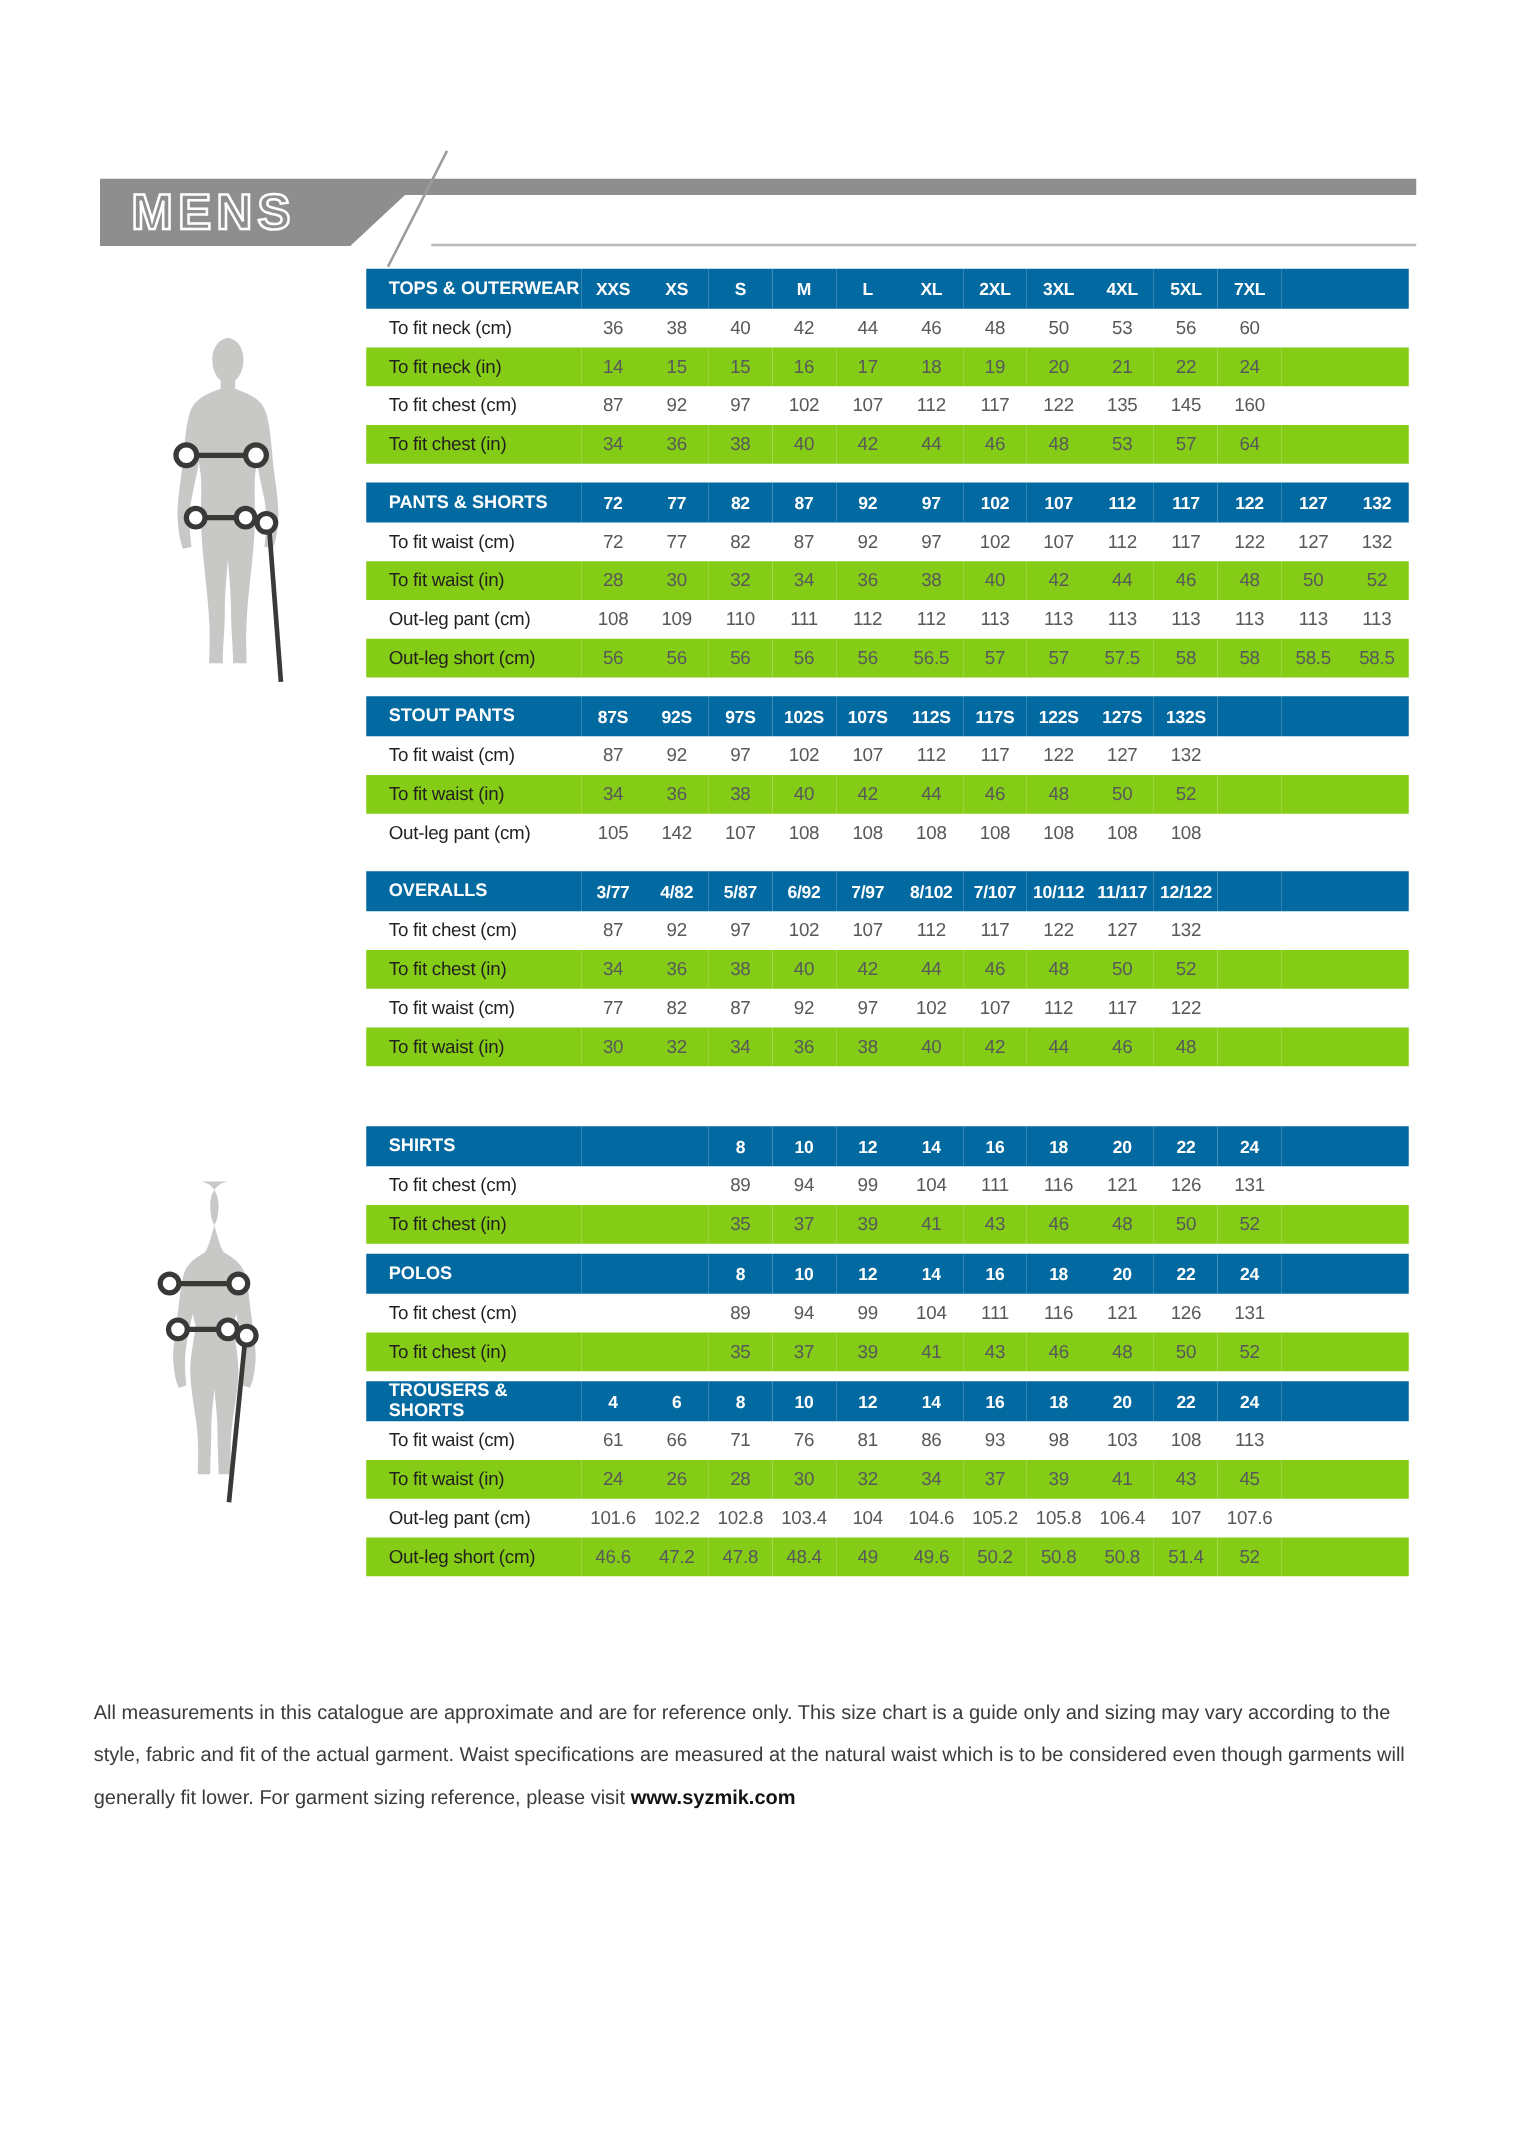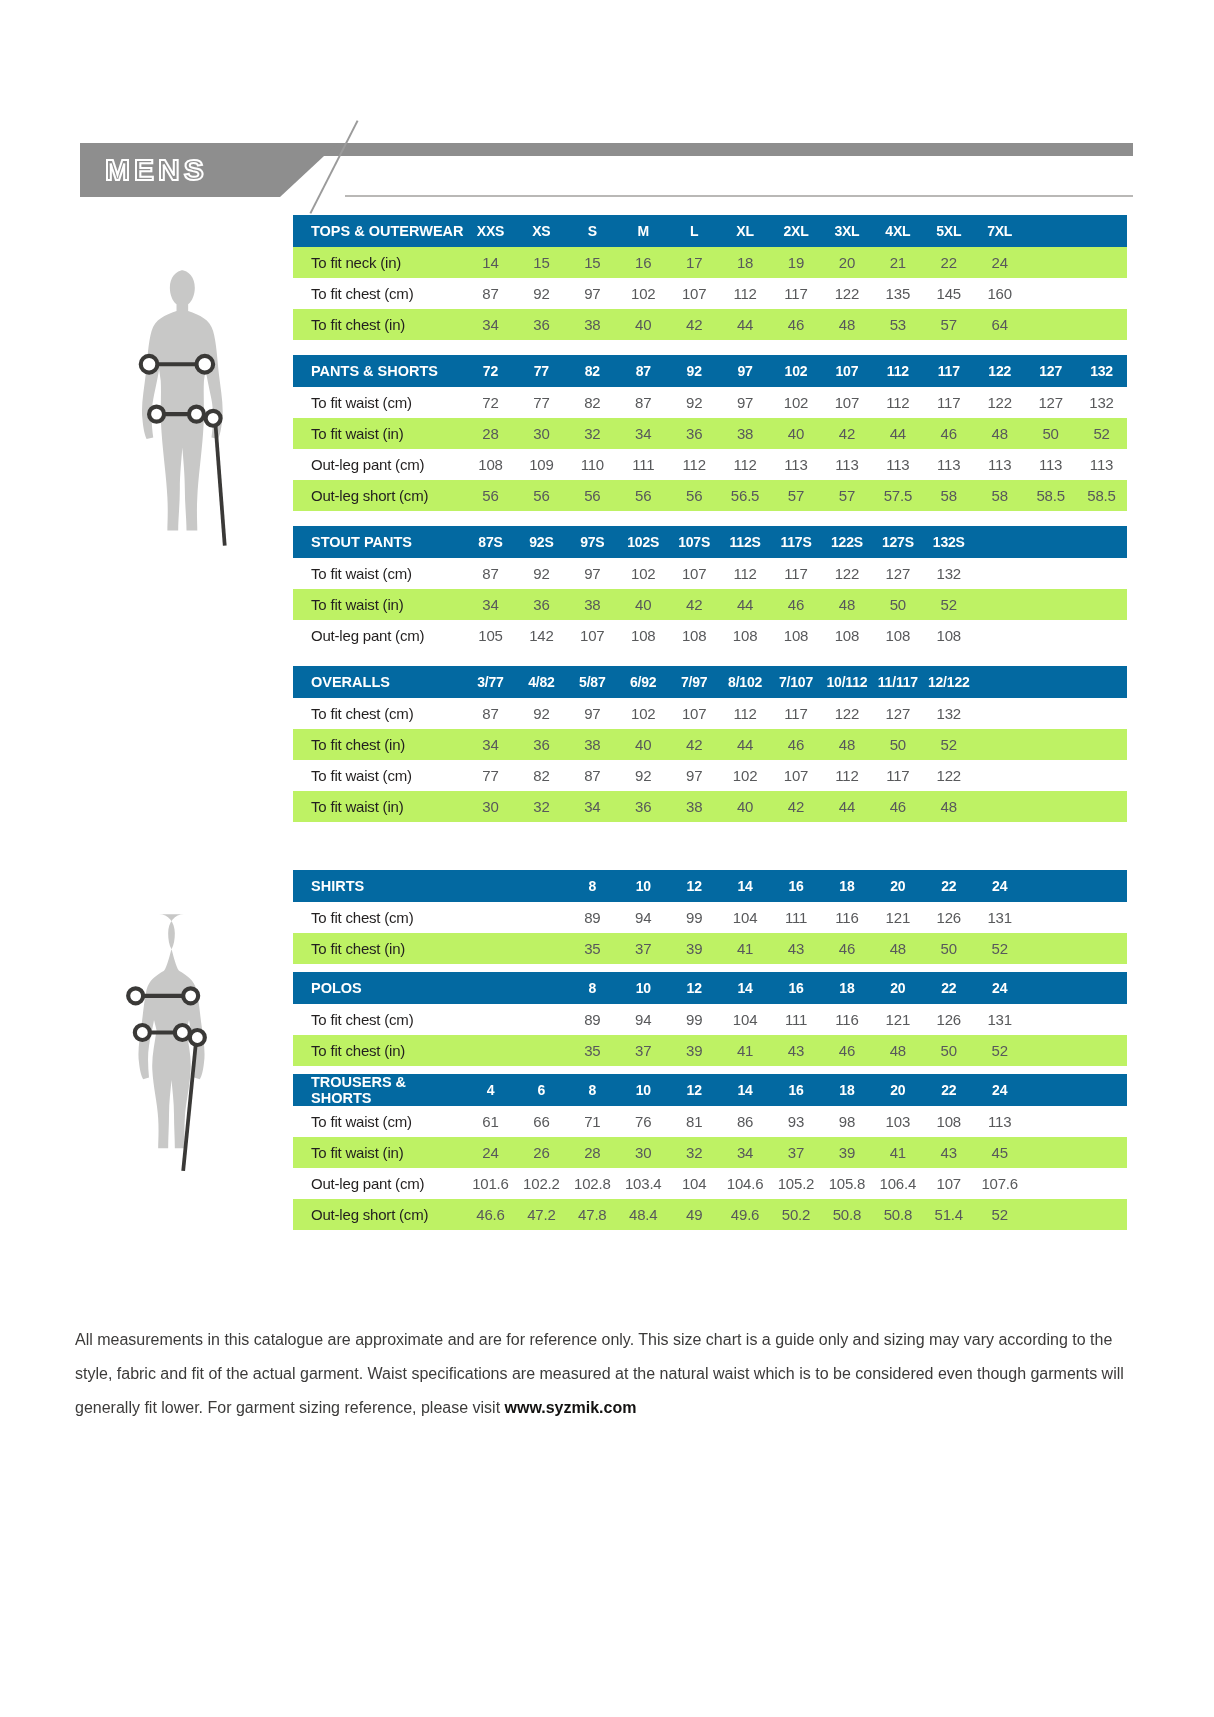--- a/index.html
+++ b/index.html
@@ -18,21 +18,21 @@
   .banner { position:relative; height:64px; margin-top:30px; }
   .banner-stripe { position:absolute; top:10px; left:5px; right:0; height:13px; background:#8e8e8e; }
   .banner-block {
     position:absolute; top:10px; left:5px; height:54px; background:#8e8e8e;
     clip-path:polygon(0 0,100% 0,calc(100% - 58px) 100%,0 100%);
     display:flex; align-items:center; padding-left:25px;
   }
   .banner-block.mens { width:258px; }
   .banner-block.womens { width:292px; }
   .banner-label {
-    font-size:30px; font-weight:700; letter-spacing:4px; color:#ffffff;
+    font-size:40px; font-weight:700; letter-spacing:4px; color:#ffffff;
     -webkit-text-fill-color:transparent; -webkit-text-stroke:2px #ffffff;
   }
   .banner-slash { position:absolute; top:-18px; height:104px; width:2px; background:#9b9b9b; transform:rotate(27deg); }
   .banner-slash.mens { left:258px; }
   .banner-slash.womens { left:292px; }
   .banner-underline { position:absolute; top:62px; right:0; height:2px; background:#b9b8b6; }
   .banner-underline.mens { left:270px; }
   .banner-underline.womens { left:304px; }
 
   
@@ -46,21 +46,21 @@
   
   table.size-table { border-collapse:collapse; table-layout:fixed; width:834px; }
   .tables-col.mens table.size-table { margin-bottom:15px; }
   .tables-col.womens table.size-table { margin-bottom:8px; }
   table.size-table:last-child { margin-bottom:0; }
   table.size-table thead tr { background:#0369a1; }
   table.size-table th { height:32px; color:#ffffff; font-size:14px; font-weight:700; text-align:center; letter-spacing:-0.2px; }
   table.size-table th.title { text-align:left; padding-left:18px; font-size:14.5px; letter-spacing:0; }
   table.size-table td { height:31px; font-size:15px; text-align:center; color:#58595b; letter-spacing:-0.2px; }
   table.size-table td.label { text-align:left; padding-left:18px; color:#221f1f; font-size:15px; }
-  table.size-table tr.alt { background:#bef264; }
+  table.size-table tr.alt { background:#84cc16; }
 
   
   .footer { margin-top:85px; font-size:16px; line-height:34px; color:#3c3b3a; width:1060px; }
   .footer .site { font-weight:700; color:#131211; }
 
   svg .sil { fill:#c8c8c7; }
   svg .meas { stroke:#3a3937; }
 </style>
 </head>
 <body>
@@ -131,20 +131,36 @@
                 <th>2XL</th>
                 <th>3XL</th>
                 <th>4XL</th>
                 <th>5XL</th>
                 <th>7XL</th>
                 <th></th>
                 <th></th>
               </tr>
             </thead>
             <tbody>
+              <tr>
+                <td class="label">To fit neck (cm)</td>
+                <td>36</td>
+                <td>38</td>
+                <td>40</td>
+                <td>42</td>
+                <td>44</td>
+                <td>46</td>
+                <td>48</td>
+                <td>50</td>
+                <td>53</td>
+                <td>56</td>
+                <td>60</td>
+                <td></td>
+                <td></td>
+              </tr>
               <tr class="alt">
                 <td class="label">To fit neck (in)</td>
                 <td>14</td>
                 <td>15</td>
                 <td>15</td>
                 <td>16</td>
                 <td>17</td>
                 <td>18</td>
                 <td>19</td>
                 <td>20</td>

